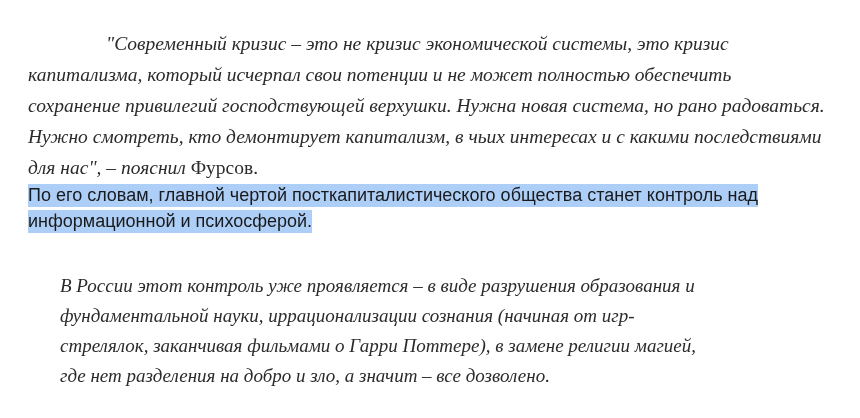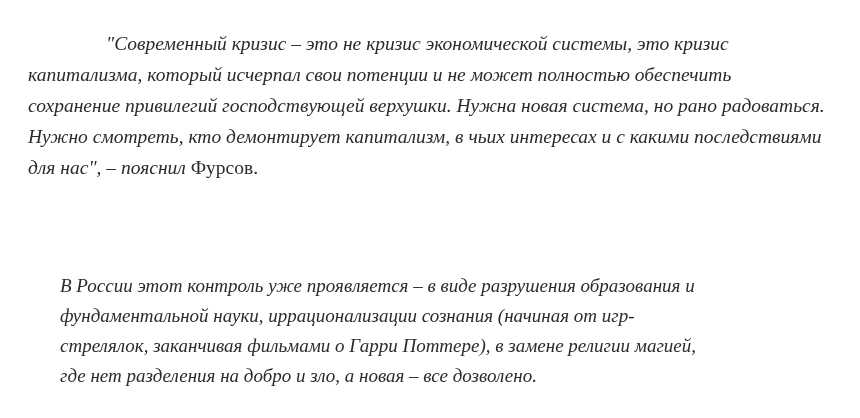--- a/index.html
+++ b/index.html
@@ -73,16 +73,19 @@
 </style>
 </head>
 <body>
 
 <div class="page">
 
   <p class="quote-lead">
     <span>"Современный кризис – это не кризис экономической системы, это кризис капитализма, который исчерпал свои потенции и не может полностью обеспечить сохранение привилегий господствующей верхушки. Нужна новая система, но рано радоваться. Нужно смотреть, кто демонтирует капитализм, в чьих интересах и с какими последствиями для нас", – пояснил </span><span class="author">Фурсов</span><span class="tail">.</span>
   </p>
 
+  <p class="highlight-para">
+    <span class="hl">По его словам, главной чертой посткапиталистического общества станет контроль над информационной и психосферой.</span>
+  </p>
 
-  <p class="indent-block">В России этот контроль уже проявляется – в виде разрушения образования и фундаментальной науки, иррационализации сознания (начиная от игр-стрелялок, заканчивая фильмами о Гарри Поттере), в замене религии магией, где нет разделения на добро и зло, а новая – все дозволено.</p>
+  <p class="indent-block">В России этот контроль уже проявляется – в виде разрушения образования и фундаментальной науки, иррационализации сознания (начиная от игр-стрелялок, заканчивая фильмами о Гарри Поттере), в замене религии магией, где нет разделения на добро и зло, а значит – все дозволено.</p>
 
 </div>
 
 </body></html>

